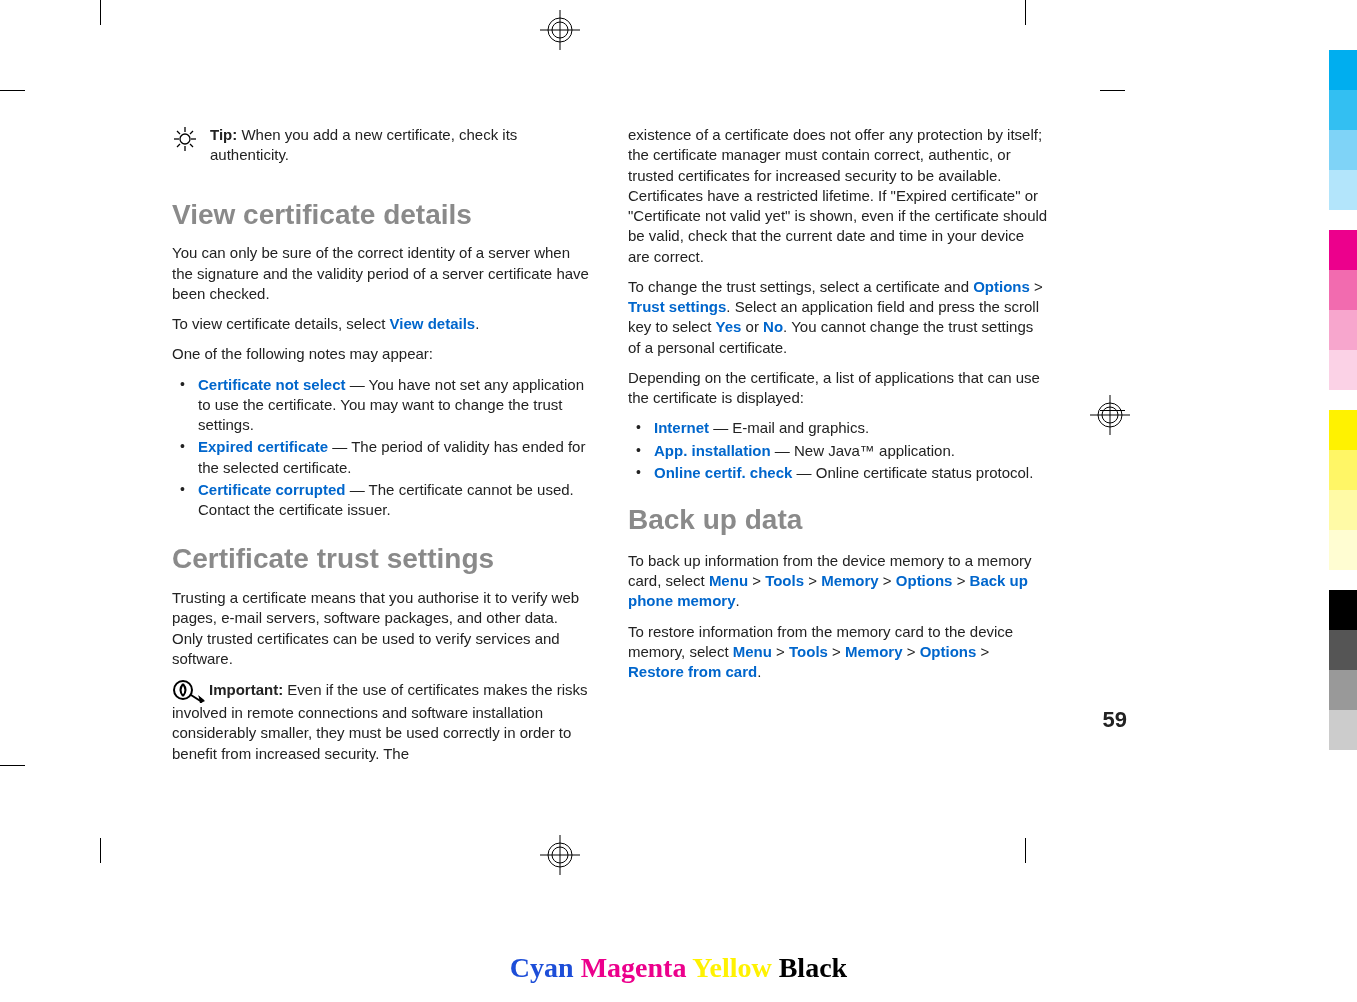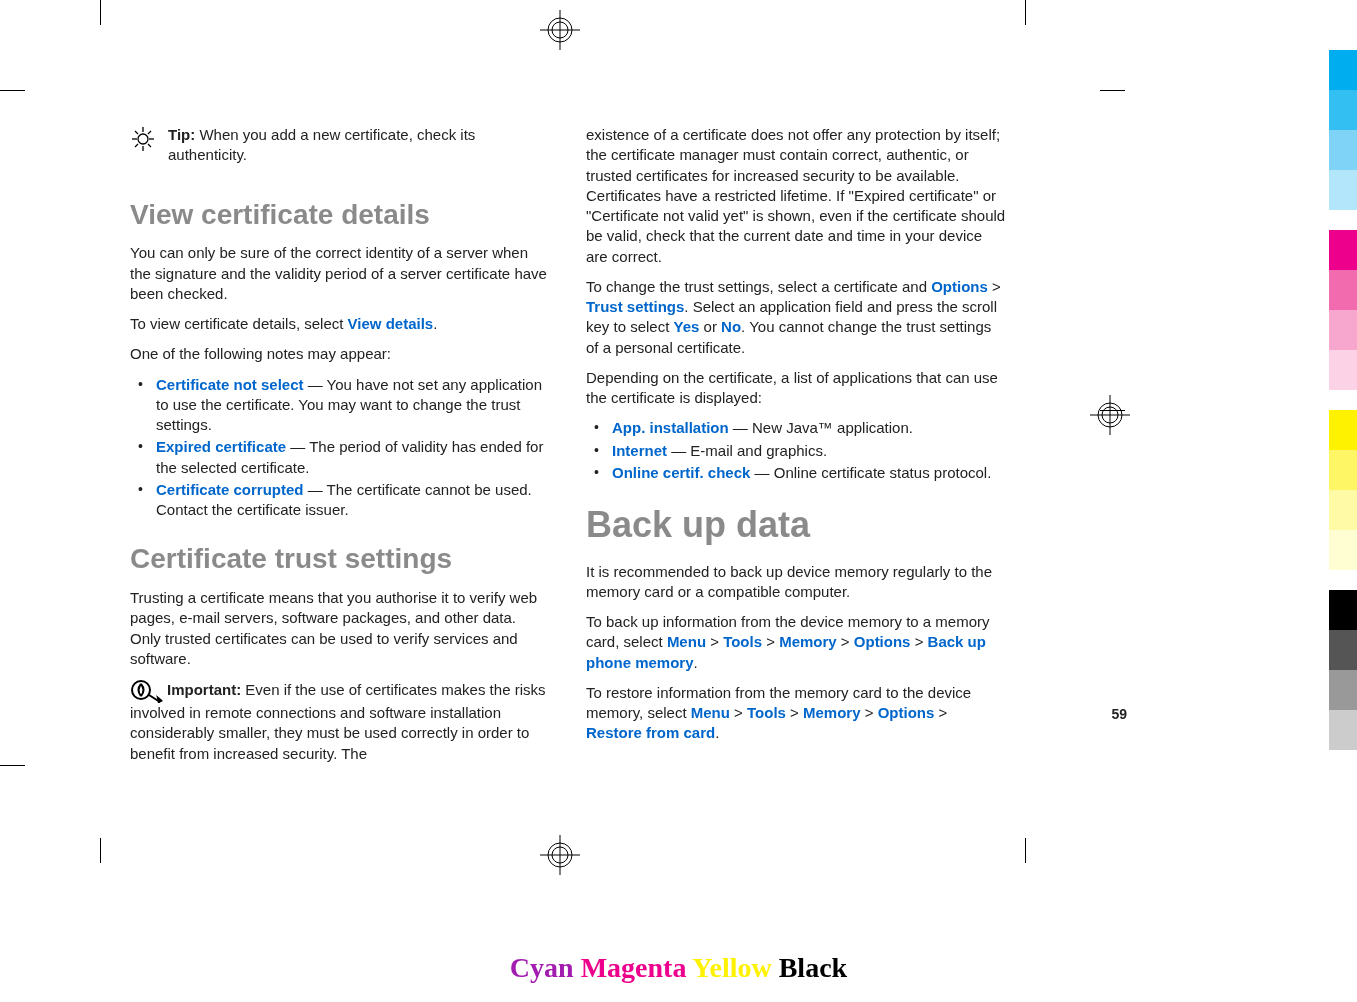--- a/index.html
+++ b/index.html
@@ -24,60 +24,61 @@
       width: 40px; height: 40px;
     }
     .reg-mark svg { width: 100%; height: 100%; }
     .content {
       position: absolute;
       left: 130px;
       top: 125px;
       width: 960px;
       display: flex;
       gap: 36px;
+      justify-content: center;
     }
     .col {
       width: 420px;
     }
     .tip-row, .imp-row {
       display: flex;
       gap: 12px;
       margin-bottom: 14px;
     }
     .tip-icon svg, .imp-icon svg { display: block; }
     .tip-icon { flex: 0 0 26px; }
     .imp-icon { flex: 0 0 33px; }
     h2.sec {
       font-size: 28px;
       font-weight: 700;
       color: #8a8a8a;
       margin: 20px 0 10px 0;
       letter-spacing: 0px;
     }
     h1.big {
-      font-size: 36px;
+      font-size: 28px;
       font-weight: 700;
       color: #8a8a8a;
       margin: 18px 0 12px 0;
     }
     p { margin-bottom: 10px; }
     ul { list-style: none; margin-bottom: 12px; }
     ul li { position: relative; padding-left: 26px; margin-bottom: 2px; }
     ul li::before {
       content: "•"; position: absolute; left: 8px; top: 0;
       color: #222; font-size: 14px;
     }
     .hl { color: #0066cc; font-weight: 700; }
     .b { font-weight: 700; }
     .pagenum {
       position: absolute;
       right: 230px;
       top: 705px;
       font-weight: 700;
-      font-size: 14px;
+      font-size: 22px;
     }
     
     .color-bars {
       position: absolute;
       right: 0;
       top: 50px;
       width: 28px;
       display: flex;
       flex-direction: column;
     }
@@ -85,21 +86,21 @@
     .cmyk-label {
       position: absolute;
       bottom: 15px;
       left: 0;
       width: 1357px;
       text-align: center;
       font-family: Georgia, serif;
       font-size: 28px;
       font-weight: 700;
     }
-    .cmyk-label .c { color: #a21caf; }
+    .cmyk-label .c { color: #1d4ed8; }
     .cmyk-label .m { color: #ec008c; }
     .cmyk-label .y { color: #fff200; }
     .cmyk-label .k { color: #000; text-align: center; }
   </style>
 </head>
 <body>
 
 <div class="crop-h" style="left:0; top:90px; width:25px;"></div>
 <div class="crop-v" style="left:100px; top:0; height:25px;"></div>
 <div class="crop-h" style="left:0; top:765px; width:25px;"></div>
@@ -184,27 +185,26 @@
         </svg>
       </span><span class="b">Important:</span><span> Even if the use of certificates makes the risks involved in remote connections and software installation considerably smaller, they must be used correctly in order to benefit from increased security. The </span>
     </p>
   </div>
 
   <div class="col">
     <p>existence of a certificate does not offer any protection by itself; the certificate manager must contain correct, authentic, or trusted certificates for increased security to be available. Certificates have a restricted lifetime. If "Expired certificate" or "Certificate not valid yet" is shown, even if the certificate should be valid, check that the current date and time in your device are correct.</p>
     <p><span>To change the trust settings, select a certificate and </span><span class="hl">Options</span><span> &gt; </span><span class="hl">Trust settings</span><span>. Select an application field and press the scroll key to select </span><span class="hl">Yes</span><span> or </span><span class="hl">No</span><span>. You cannot change the trust settings of a personal certificate.</span></p>
     <p>Depending on the certificate, a list of applications that can use the certificate is displayed:</p>
     <ul>
+      <li><span class="hl">Internet</span><span> — E-mail and graphics.</span></li>
       <li><span class="hl">App. installation</span><span> — New Java™ application.</span></li>
-      <li><span class="hl">Internet</span><span> — E-mail and graphics.</span></li>
       <li><span class="hl">Online certif. check</span><span> — Online certificate status protocol.</span></li>
     </ul>
 
     <h1 class="big">Back up data</h1>
-    <p>It is recommended to back up device memory regularly to the memory card or a compatible computer.</p>
     <p><span>To back up information from the device memory to a memory card, select </span><span class="hl">Menu</span><span> &gt; </span><span class="hl">Tools</span><span> &gt; </span><span class="hl">Memory</span><span> &gt; </span><span class="hl">Options</span><span> &gt; </span><span class="hl">Back up phone memory</span><span>.</span></p>
     <p><span>To restore information from the memory card to the device memory, select </span><span class="hl">Menu</span><span> &gt; </span><span class="hl">Tools</span><span> &gt; </span><span class="hl">Memory</span><span> &gt; </span><span class="hl">Options</span><span> &gt; </span><span class="hl">Restore from card</span><span>.</span></p>
   </div>
 </div>
 
 <div class="pagenum">59</div>
 
 <div class="color-bars">
   <div style="background:#00aeef"></div>
   <div style="background:#33bff2"></div>

